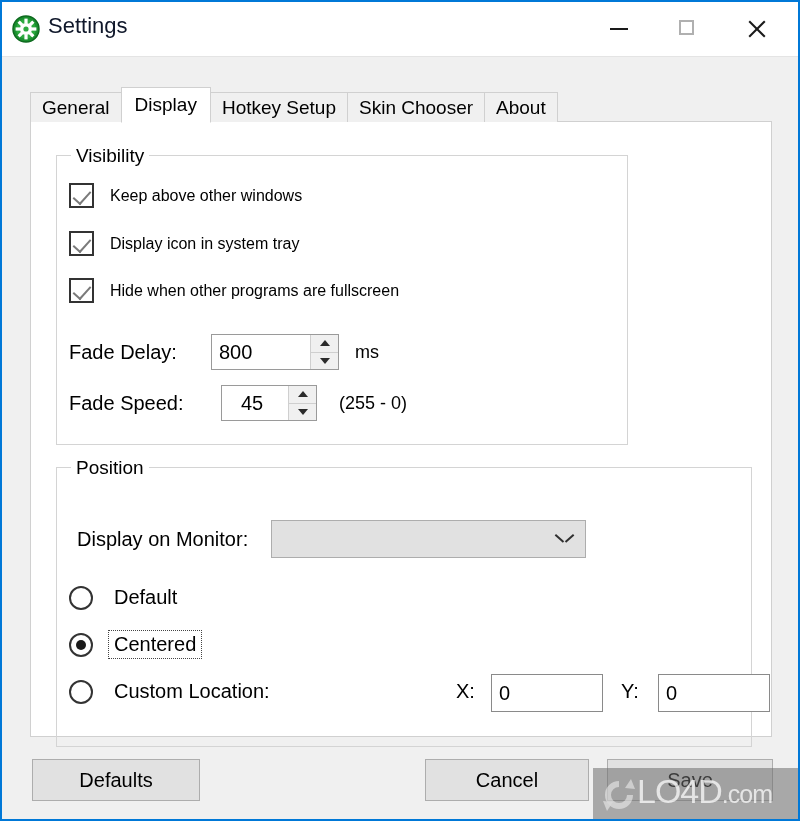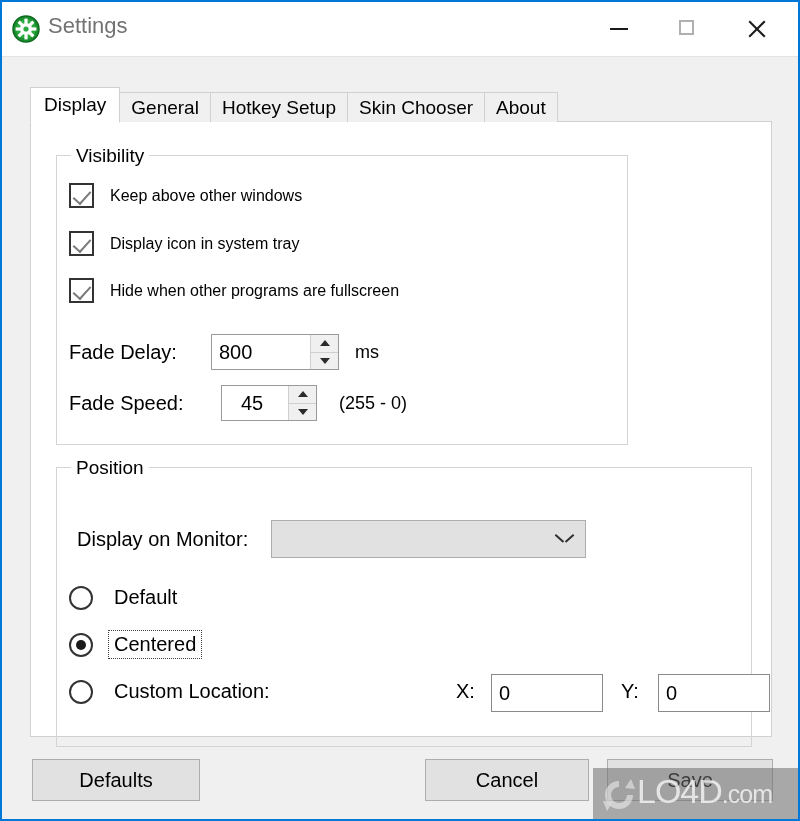--- a/index.html
+++ b/index.html
@@ -39,21 +39,21 @@
   #app-icon {
     position: absolute;
     left: 10px; top: 13px;
     width: 28px; height: 28px;
   }
   #title-text {
     position: absolute;
     left: 46px;
     top: 11px;
     font-size: 22px;
-    color: #737373;
+    color: #0f172a;
     white-space: nowrap;
     letter-spacing: 0px;
   }
   .wbtn {
     position: absolute;
     top: 0;
     width: 66px;
     height: 52px;
     background: transparent;
     border: none;
@@ -453,22 +453,22 @@
     </button>
     <button class="wbtn" id="btn-max">
       <span class="glyph-max"></span>
     </button>
     <button class="wbtn" id="btn-close">
       <span class="glyph-close"></span>
     </button>
   </div>
 
   <div id="tabstrip">
+    <div class="tab">General</div>
     <div class="tab selected">Display</div>
-    <div class="tab">General</div>
     <div class="tab">Hotkey Setup</div>
     <div class="tab">Skin Chooser</div>
     <div class="tab">About</div>
   </div>
 
   <div id="tabpanel">
 
     <div class="groupbox" id="group-visibility">
       <div class="group-title">Visibility</div>
 

